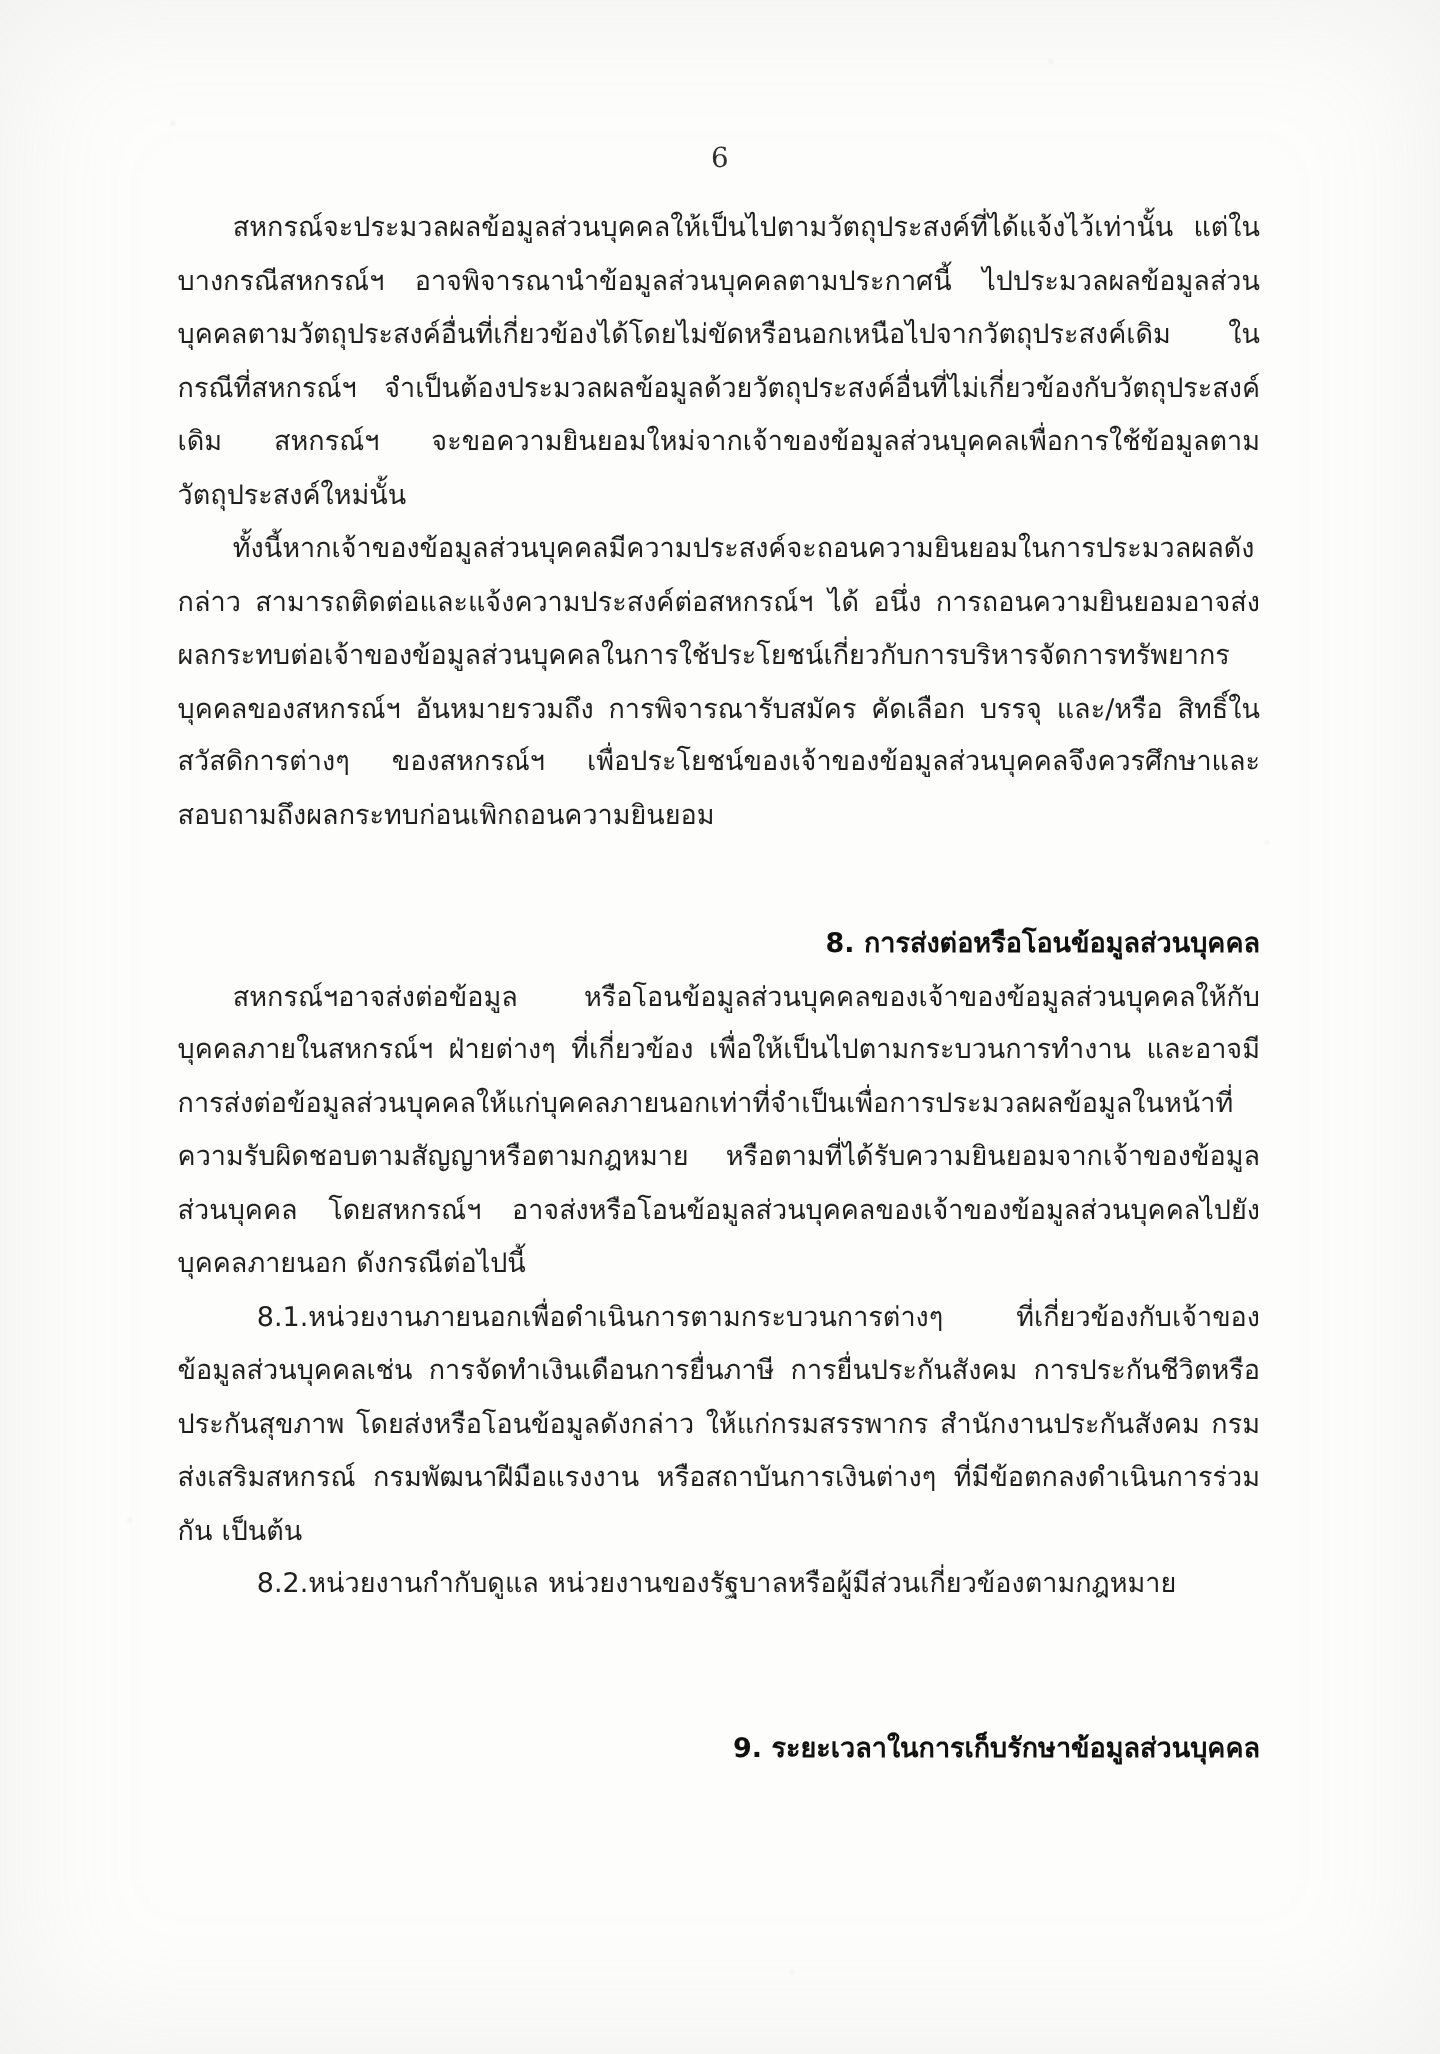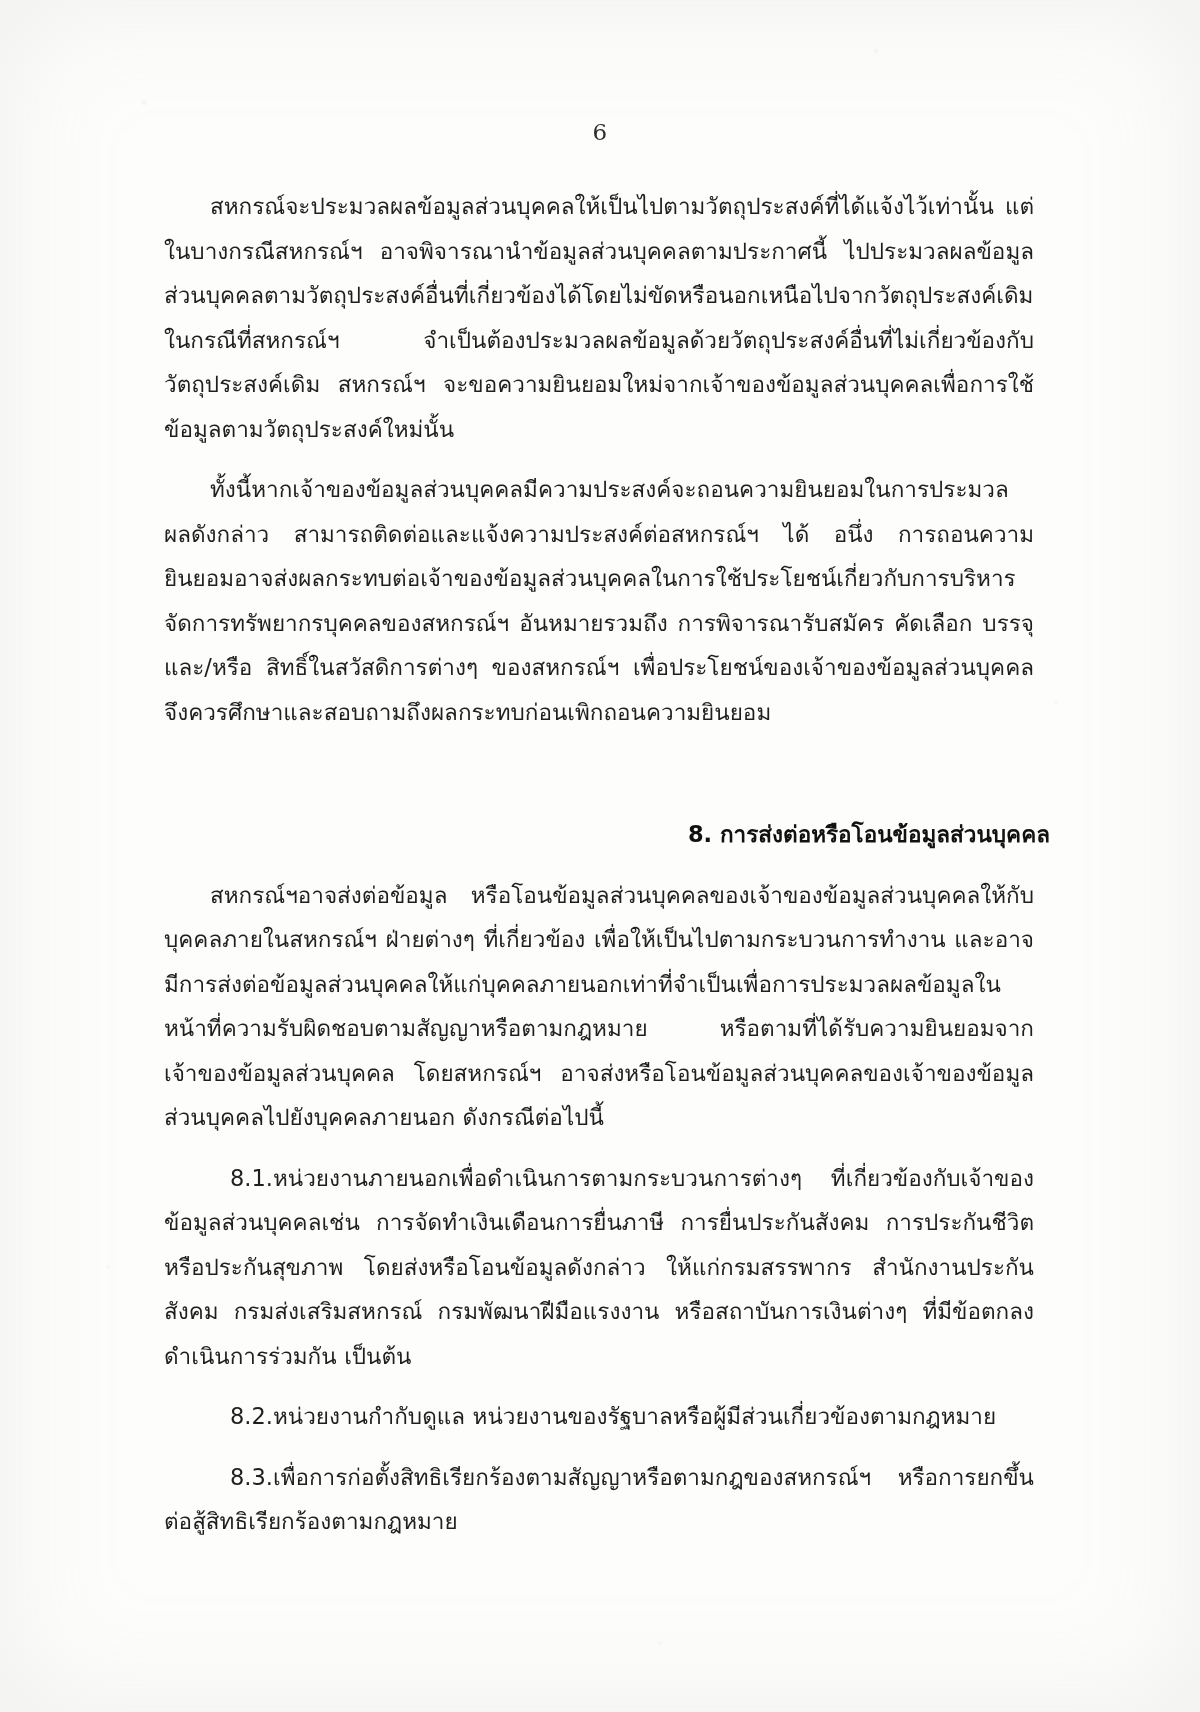--- a/index.html
+++ b/index.html
@@ -47,21 +47,21 @@
   }
 
   .content {
     position: absolute;
     left: 148px;
     top: 168px;
     width: 902px;
   }
 
   p.para {
-    margin: 16px;
+    margin: 0;
     font-size: 22.5px;
     line-height: 44.5px;
     text-align: justify;
     text-justify: inter-word;
     color: #1f1f1f;
     word-spacing: 0.4px;
   }
 
   p.para.indent {
     text-indent: 46px;
@@ -99,20 +99,20 @@
     <div class="gap-lg"></div>
 
     <h2 class="heading">8. การส่งต่อหรือโอนข้อมูลส่วนบุคคล</h2>
 
     <p class="para indent">สหกรณ์ฯอาจส่งต่อข้อมูล หรือโอนข้อมูลส่วนบุคคลของเจ้าของข้อมูลส่วนบุคคลให้กับบุคคลภายในสหกรณ์ฯ ฝ่ายต่างๆ ที่เกี่ยวข้อง เพื่อให้เป็นไปตามกระบวนการทำงาน และอาจมีการส่งต่อข้อมูลส่วนบุคคลให้แก่บุคคลภายนอกเท่าที่จำเป็นเพื่อการประมวลผลข้อมูลในหน้าที่ความรับผิดชอบตามสัญญาหรือตามกฎหมาย หรือตามที่ได้รับความยินยอมจากเจ้าของข้อมูลส่วนบุคคล โดยสหกรณ์ฯ อาจส่งหรือโอนข้อมูลส่วนบุคคลของเจ้าของข้อมูลส่วนบุคคลไปยังบุคคลภายนอก ดังกรณีต่อไปนี้</p>
 
     <p class="para sub">8.1.หน่วยงานภายนอกเพื่อดำเนินการตามกระบวนการต่างๆ ที่เกี่ยวข้องกับเจ้าของข้อมูลส่วนบุคคลเช่น การจัดทำเงินเดือนการยื่นภาษี การยื่นประกันสังคม การประกันชีวิตหรือประกันสุขภาพ โดยส่งหรือโอนข้อมูลดังกล่าว ให้แก่กรมสรรพากร สำนักงานประกันสังคม กรมส่งเสริมสหกรณ์ กรมพัฒนาฝีมือแรงงาน หรือสถาบันการเงินต่างๆ ที่มีข้อตกลงดำเนินการร่วมกัน เป็นต้น</p>
 
     <p class="para sub">8.2.หน่วยงานกำกับดูแล หน่วยงานของรัฐบาลหรือผู้มีส่วนเกี่ยวข้องตามกฎหมาย</p>
 
-    <p class="para sub">8.3.เพื่อการก่อตั้งสิทธิเรียกร้องตามสัญญาหรือตามกฎของสหกรณ์ฯ หรือการยกขึ้นต่อสู้สิทธิเรียกร้องตามกฎหมาย</p>
 
     <div class="gap-xl"></div>
 
+    <h2 class="heading">9. ระยะเวลาในการเก็บรักษาข้อมูลส่วนบุคคล</h2>
 
 
   </div>
 </div>
 
 </body></html>

